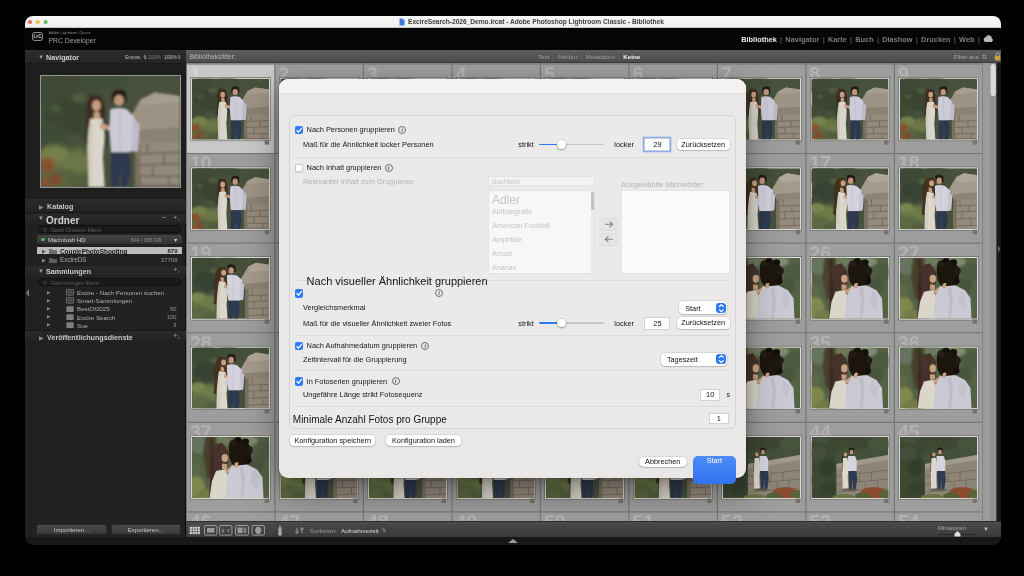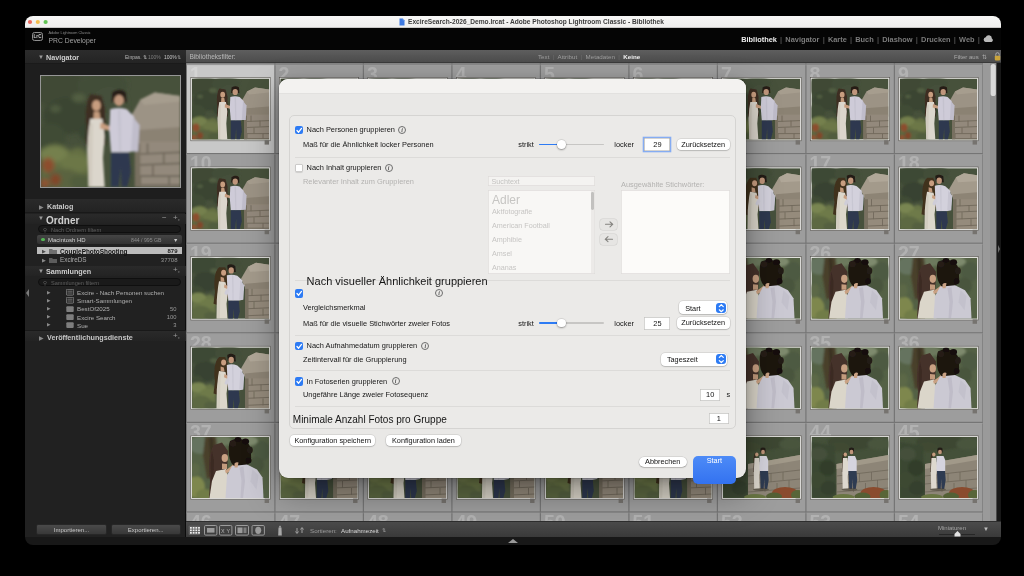--- a/index.html
+++ b/index.html
@@ -842,21 +842,21 @@
       <div class="abs" style="left:24.5px;top:224.6px;font-size:7.4px;color:#151515;white-space:nowrap">Vergleichsmerkmal</div>
       <div class="abs" style="left:400.7px;top:222.9px;width:48.2px;height:12.8px;background:#fff;border-radius:4px;box-shadow:0 0.6px 1.2px rgba(0,0,0,0.3),0 0 0 0.5px rgba(0,0,0,0.1)">
         <span class="abs" style="left:6px;top:2.2px;font-size:7.3px;color:#111;white-space:nowrap">Start</span>
         <div class="abs" style="right:1.2px;top:1.2px;width:10.6px;height:10.4px;background:#2d7bf4;border-radius:3px">
           <svg style="display:block" width="10.6" height="10.4">
             <path d="M3.3,3.6 L5.3,1.7 L7.3,3.6" stroke="#fff" stroke-width="1.2" fill="none" stroke-linecap="round" stroke-linejoin="round"></path>
             <path d="M3.3,6.8 L5.3,8.7 L7.3,6.8" stroke="#fff" stroke-width="1.2" fill="none" stroke-linecap="round" stroke-linejoin="round"></path>
           </svg>
         </div>
       </div>
-      <div class="abs" style="left:24.5px;top:240.2px;font-size:7.4px;color:#151515;white-space:nowrap">Maß für die visuelle Stichwörter zweier Fotos</div>
+      <div class="abs" style="left:24.5px;top:240.2px;font-size:7.4px;color:#151515;white-space:nowrap">Maß für die visueller Ähnlichkeit zweier Fotos</div>
       <div class="abs" style="left:239.7px;top:240.2px;font-size:7.4px;color:#151515;white-space:nowrap">strikt</div>
       <div class="abs" style="left:260.3px;top:243.6px;width:65.2px;height:1.8px;border-radius:1px;background:#c7c6c4"></div>
       <div class="abs" style="left:260.3px;top:243.6px;width:22.69999999999999px;height:1.8px;border-radius:1px;background:#2d7bf4"></div>
       <div class="abs" style="left:278.8px;top:240.3px;width:8.4px;height:8.4px;border-radius:50%;background:#fff;box-shadow:0 0.8px 2px rgba(0,0,0,0.4),0 0 0 0.4px rgba(0,0,0,0.12)"></div>
       <div class="abs" style="left:335.8px;top:240.2px;font-size:7.4px;color:#151515;white-space:nowrap">locker</div>
       <div class="abs" style="left:365.9px;top:238px;width:26px;height:13px;background:#fff;box-shadow:inset 0 0 0 0.7px #c4c3c1;font-size:7.4px;color:#111;text-align:center;line-height:13px">25</div>
       <div class="abs" style="left:398.2px;top:238.5px;width:53px;height:11.6px;background:#fff;border-radius:4px;box-shadow:0 0.6px 1.2px rgba(0,0,0,0.3),0 0 0 0.5px rgba(0,0,0,0.1);font-size:7.3px;color:#111;text-align:center;line-height:11.6px;white-space:nowrap">Zurücksetzen</div>
       <div class="abs" style="left:16.4px;top:256.4px;width:434.8px;height:1px;background:#dcdbd9"></div>
       <div class="abs" style="left:16.4px;top:263.4px;width:8.4px;height:8.4px;border-radius:2px;background:#2d7bf4">
         <svg style="display:block" width="8.4" height="8.4">
@@ -876,21 +876,21 @@
         </div>
       </div>
       <div class="abs" style="left:16.4px;top:291.7px;width:434.8px;height:1px;background:#dcdbd9"></div>
       <div class="abs" style="left:16.4px;top:298.9px;width:8.4px;height:8.4px;border-radius:2px;background:#2d7bf4">
         <svg style="display:block" width="8.4" height="8.4">
           <path d="M2,4.5 L3.6,6.2 L6.5,2.4" stroke="#fff" stroke-width="1.3" fill="none" stroke-linecap="round" stroke-linejoin="round"></path>
         </svg>
       </div>
       <div class="abs" style="left:28.1px;top:298.1px;font-size:7.4px;color:#151515;white-space:nowrap">In Fotoserien gruppieren</div>
       <div class="abs" style="left:113px;top:298.9px;width:8px;height:8px;border-radius:50%;border:0.9px solid #6d6d6d;font-size:6px;color:#565656;text-align:center;line-height:6.6px;font-family:'Liberation Serif',serif;font-style:italic;font-weight:bold">i</div>
-      <div class="abs" style="left:24.5px;top:311.8px;font-size:7.4px;color:#151515;white-space:nowrap">Ungefähre Länge zweier Fotosequenz</div>
+      <div class="abs" style="left:24.5px;top:311.8px;font-size:7.4px;color:#151515;white-space:nowrap">Ungefähre Länge strikt Fotosequenz</div>
       <div class="abs" style="left:421.4px;top:310.5px;width:20.6px;height:12.4px;background:#fff;box-shadow:inset 0 0 0 0.7px #c4c3c1;font-size:7.4px;color:#111;text-align:center;line-height:12.4px">10</div>
       <div class="abs" style="left:448px;top:311.8px;font-size:7.4px;color:#151515;white-space:nowrap">s</div>
       <div class="abs" style="left:16.4px;top:327.5px;width:434.8px;height:1px;background:#dcdbd9"></div>
       <div class="abs" style="left:14.3px;top:335.6px;font-size:10px;color:#151515;white-space:nowrap">Minimale Anzahl Fotos pro Gruppe</div>
       <div class="abs" style="left:430.5px;top:334.4px;width:19.8px;height:11.5px;background:#fff;box-shadow:inset 0 0 0 0.7px #c4c3c1;font-size:7.4px;color:#111;text-align:center;line-height:11.5px">1</div>
       <div class="abs" style="left:11.6px;top:356px;width:85.3px;height:11.9px;background:#fff;border-radius:4px;box-shadow:0 0.6px 1.2px rgba(0,0,0,0.3),0 0 0 0.5px rgba(0,0,0,0.1);font-size:7.3px;color:#111;text-align:center;line-height:11.9px;white-space:nowrap">Konfiguration speichern</div>
       <div class="abs" style="left:107.1px;top:356px;width:75.7px;height:11.9px;background:#fff;border-radius:4px;box-shadow:0 0.6px 1.2px rgba(0,0,0,0.3),0 0 0 0.5px rgba(0,0,0,0.1);font-size:7.3px;color:#111;text-align:center;line-height:11.9px;white-space:nowrap">Konfiguration laden</div>
       <div class="abs" style="left:360.5px;top:378.2px;width:47.5px;height:10.6px;background:#fff;border-radius:5px;box-shadow:0 0.6px 1.2px rgba(0,0,0,0.3),0 0 0 0.5px rgba(0,0,0,0.1);font-size:7.3px;color:#111;text-align:center;line-height:10.6px;white-space:nowrap">Abbrechen</div>
       <div class="abs" style="left:414.5px;top:377.9px;width:42.7px;height:28px;background:linear-gradient(#4d8bf7,#3372f0);border-radius:5px;font-size:7.3px;color:#fff;text-align:center;line-height:10.9px">Start</div>
     </div>

